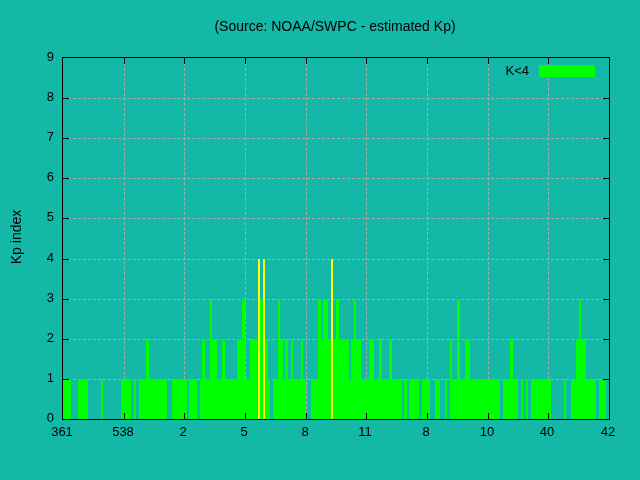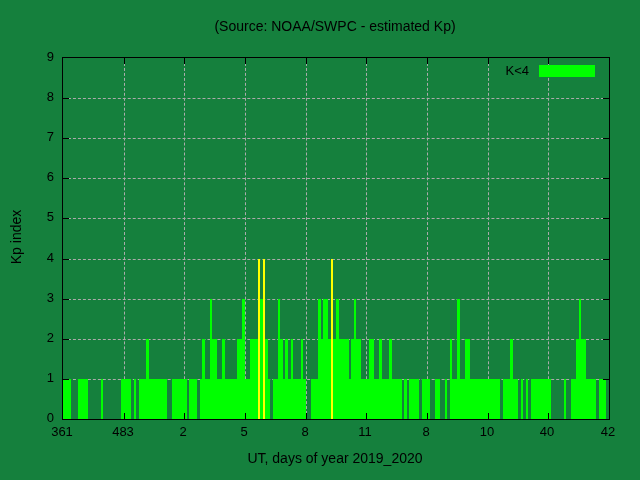--- a/index.html
+++ b/index.html
@@ -1,16 +1,16 @@
 <!DOCTYPE html>
 <html><head>
 <meta charset="utf-8">
 <style>
   html,body{margin:0;padding:0;background:#fff;}
-  .canvas{position:relative;width:640px;height:480px;background:#15803d;
+  .canvas{position:relative;width:640px;height:480px;background:#14b8a6;
           font-family:"Liberation Sans",sans-serif;color:#000;overflow:hidden;}
   .title{position:absolute;left:62px;top:18px;width:546px;text-align:center;font-size:14px;}
   .plot{position:absolute;left:62px;top:57px;width:546px;height:361px;border:1px solid #000;}
   .hgrid{position:absolute;left:0;width:546px;height:0;border-top:1px dashed #ababab;z-index:0;}
   .vgrid{position:absolute;top:0;height:361px;width:0;border-left:1px dashed #ababab;z-index:0;}
   .tick{position:absolute;background:#000;z-index:2;}
   .bar{position:absolute;bottom:0;z-index:1;}
   .legend{position:absolute;top:5px;right:14px;display:flex;flex-direction:column;gap:5px;
           align-items:flex-end;z-index:3;}
   .lrow{display:flex;align-items:center;gap:10px;}
@@ -268,24 +268,23 @@
       <div class="ytick-label" style="top: 290px;">3</div>
       <div class="ytick-label" style="top: 250px;">4</div>
       <div class="ytick-label" style="top: 209px;">5</div>
       <div class="ytick-label" style="top: 169px;">6</div>
       <div class="ytick-label" style="top: 129px;">7</div>
       <div class="ytick-label" style="top: 89px;">8</div>
       <div class="ytick-label" style="top: 49px;">9</div>
     </div>
   <div id="xticks">
       <div class="xtick-label" style="left: 62px;">361</div>
-      <div class="xtick-label" style="left: 123px;">483</div>
+      <div class="xtick-label" style="left: 123px;">538</div>
       <div class="xtick-label" style="left: 183px;">2</div>
       <div class="xtick-label" style="left: 244px;">5</div>
       <div class="xtick-label" style="left: 305px;">8</div>
       <div class="xtick-label" style="left: 365px;">11</div>
       <div class="xtick-label" style="left: 426px;">8</div>
       <div class="xtick-label" style="left: 487px;">10</div>
       <div class="xtick-label" style="left: 547px;">40</div>
       <div class="xtick-label" style="left: 608px;">42</div>
     </div>
-  <div class="xlabel">UT, days of year 2019_2020</div>
 </div>
 
 </body></html>

